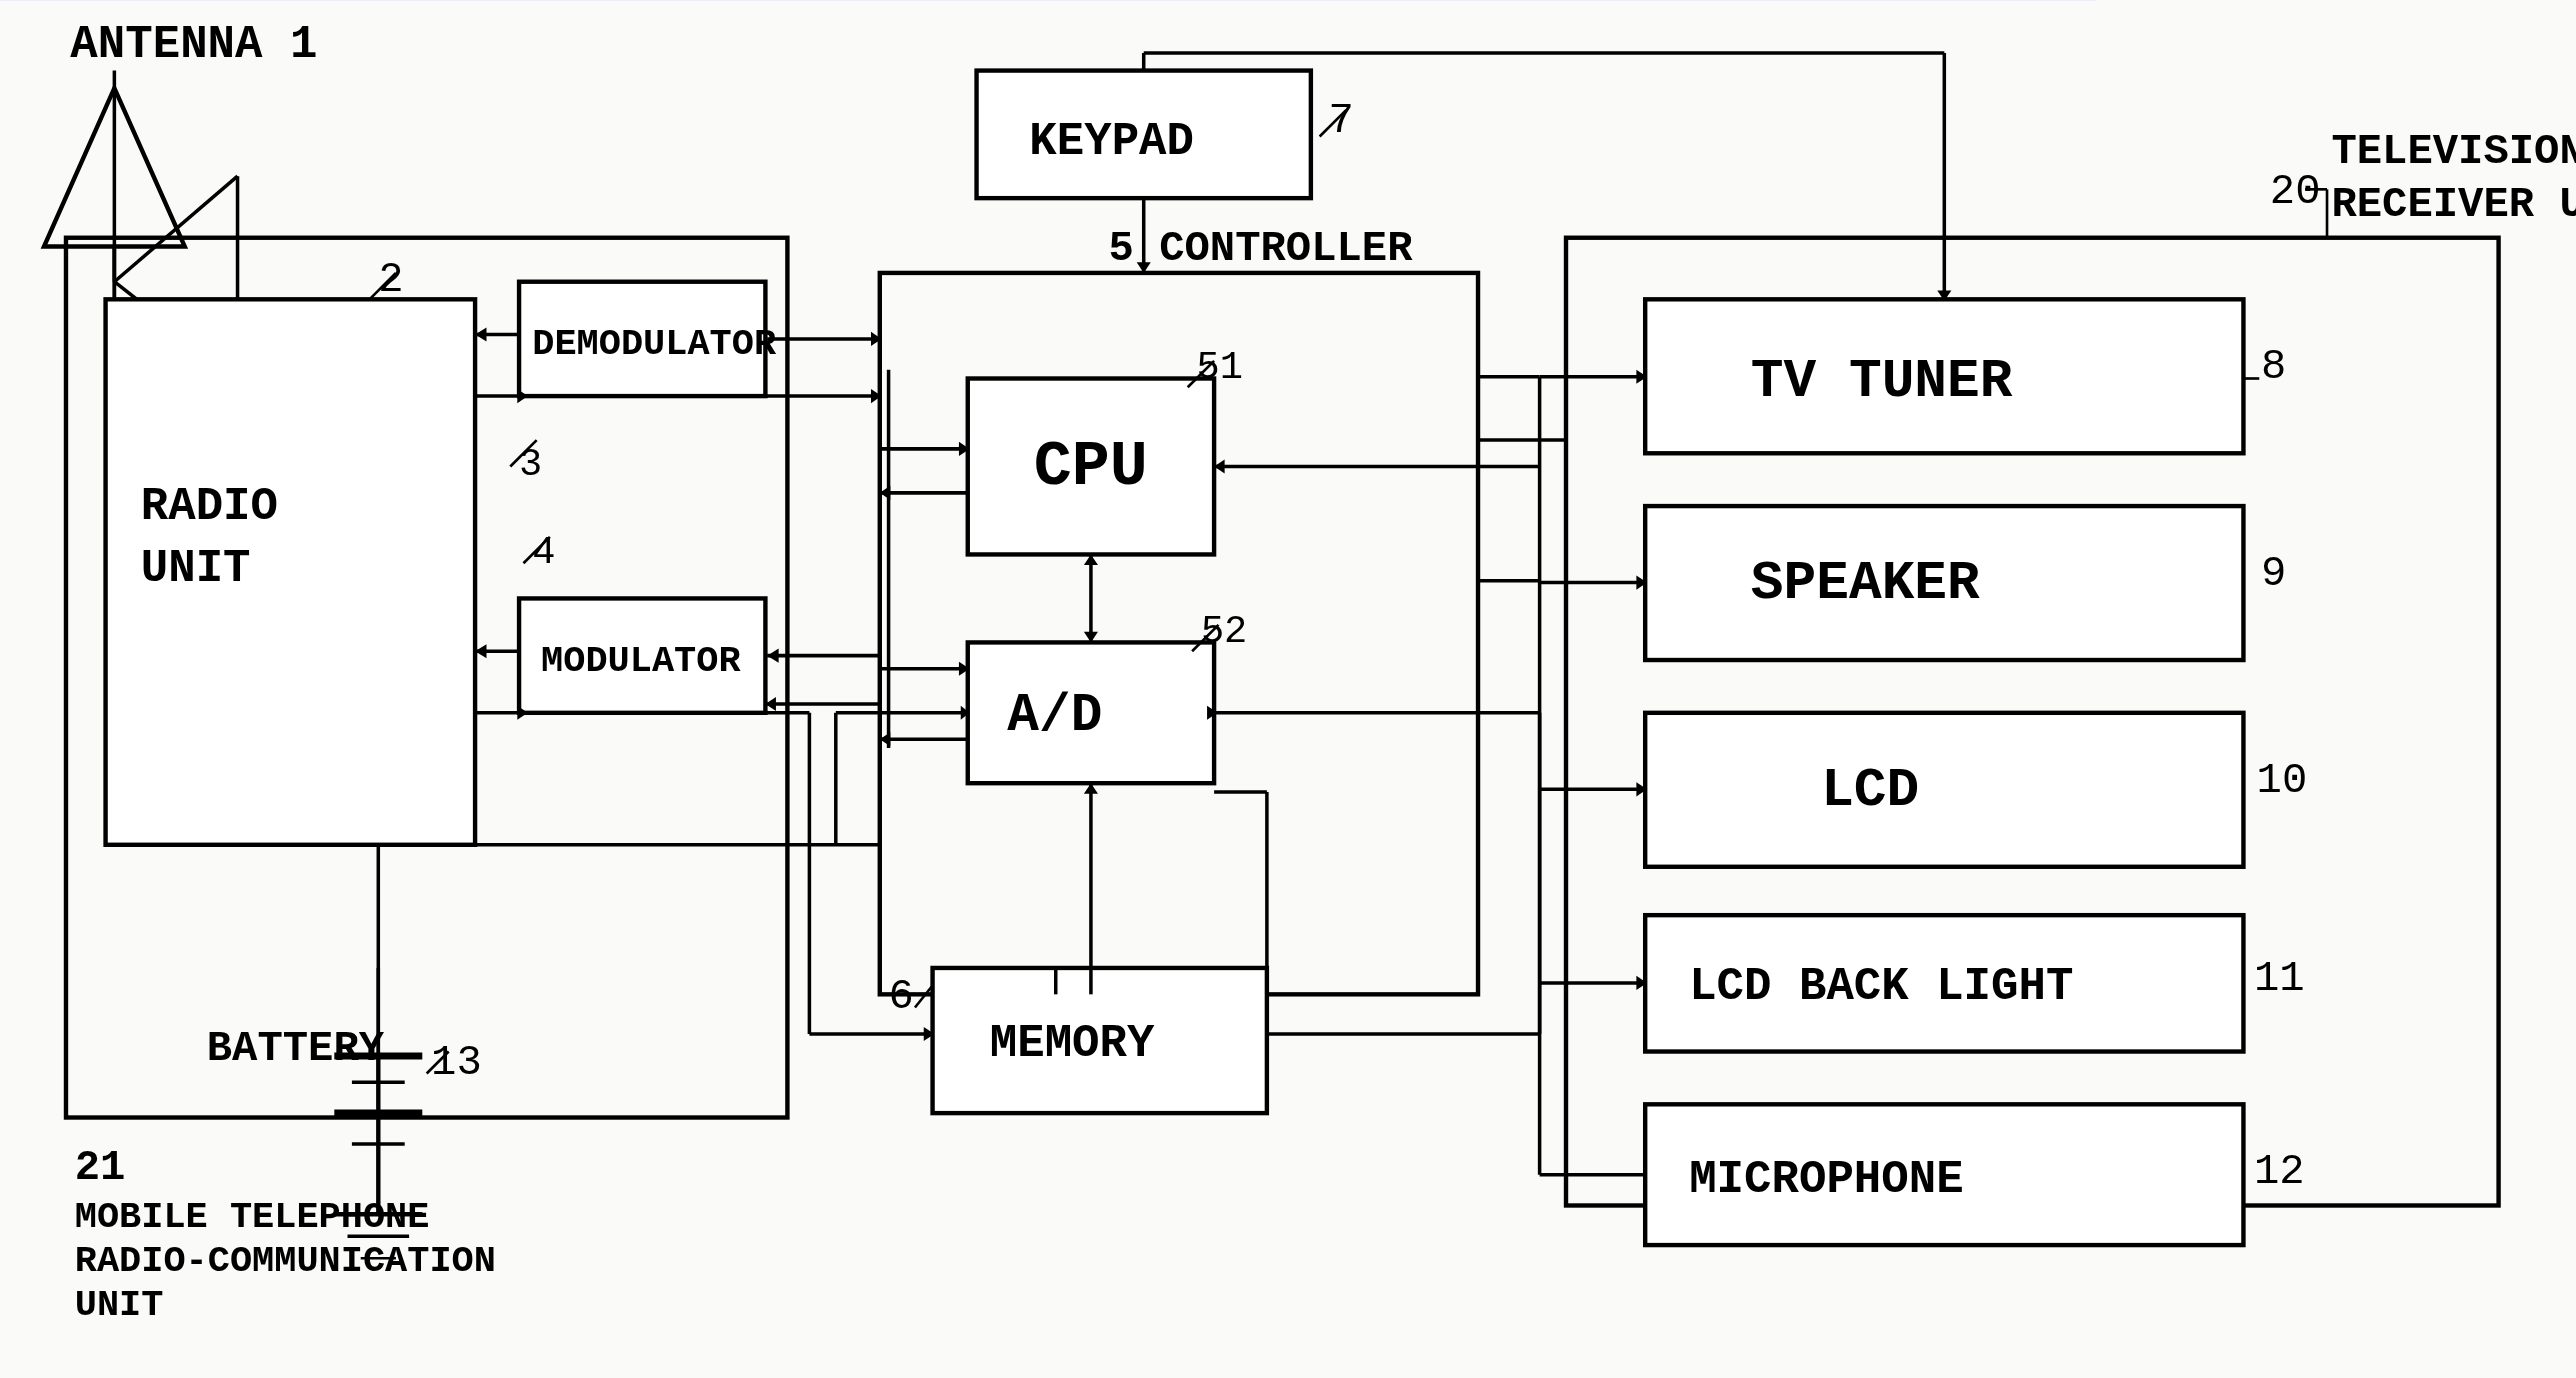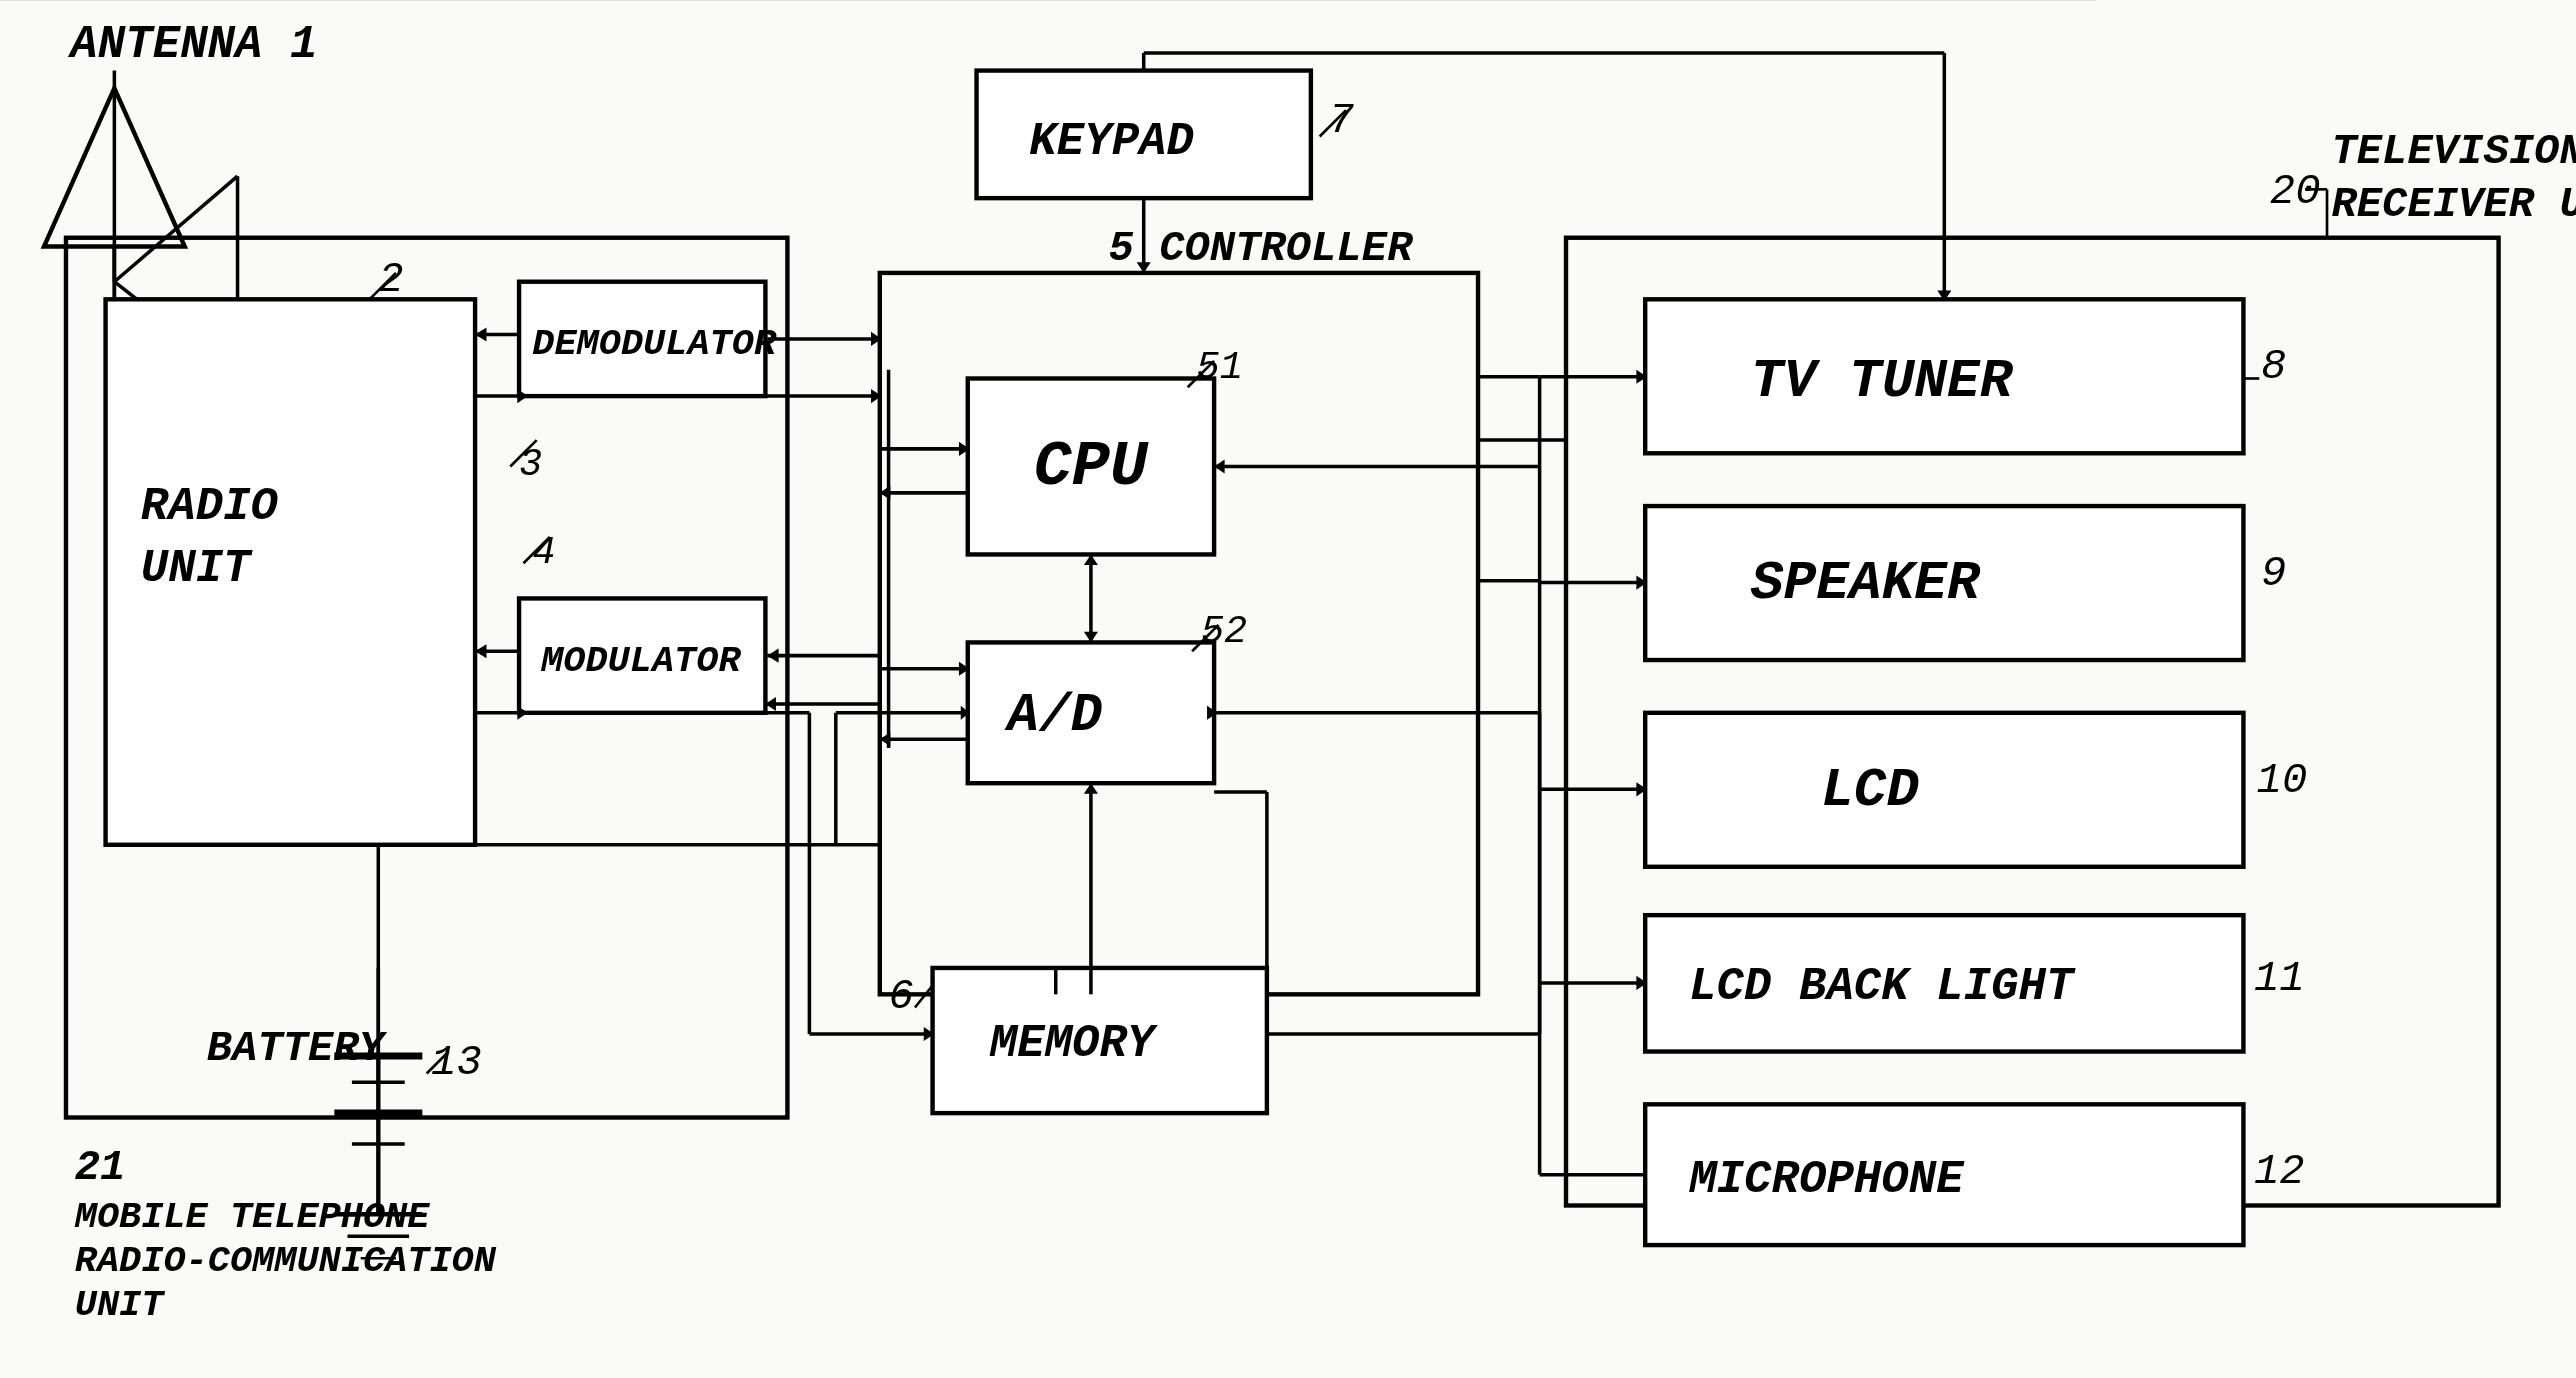--- a/index.html
+++ b/index.html
@@ -7,23 +7,22 @@
       background: #f5f5f0;
       font-family: 'Courier New', Courier, monospace;
       width: 2576px;
       height: 1379px;
       overflow: hidden;
       position: relative;
     }
     .diagram-container {
       width: 2096px;
       height: 1379px;
-      background: #737373;
+      background: #c4b5fd;
       position: relative;
-      font-style: italic;
     }
     svg {
       position: absolute;
       top: 0; left: 0;
       width: 2576px;
       height: 1379px;
     }
     text {
       font-family: 'Courier New', Courier, monospace;
     }

